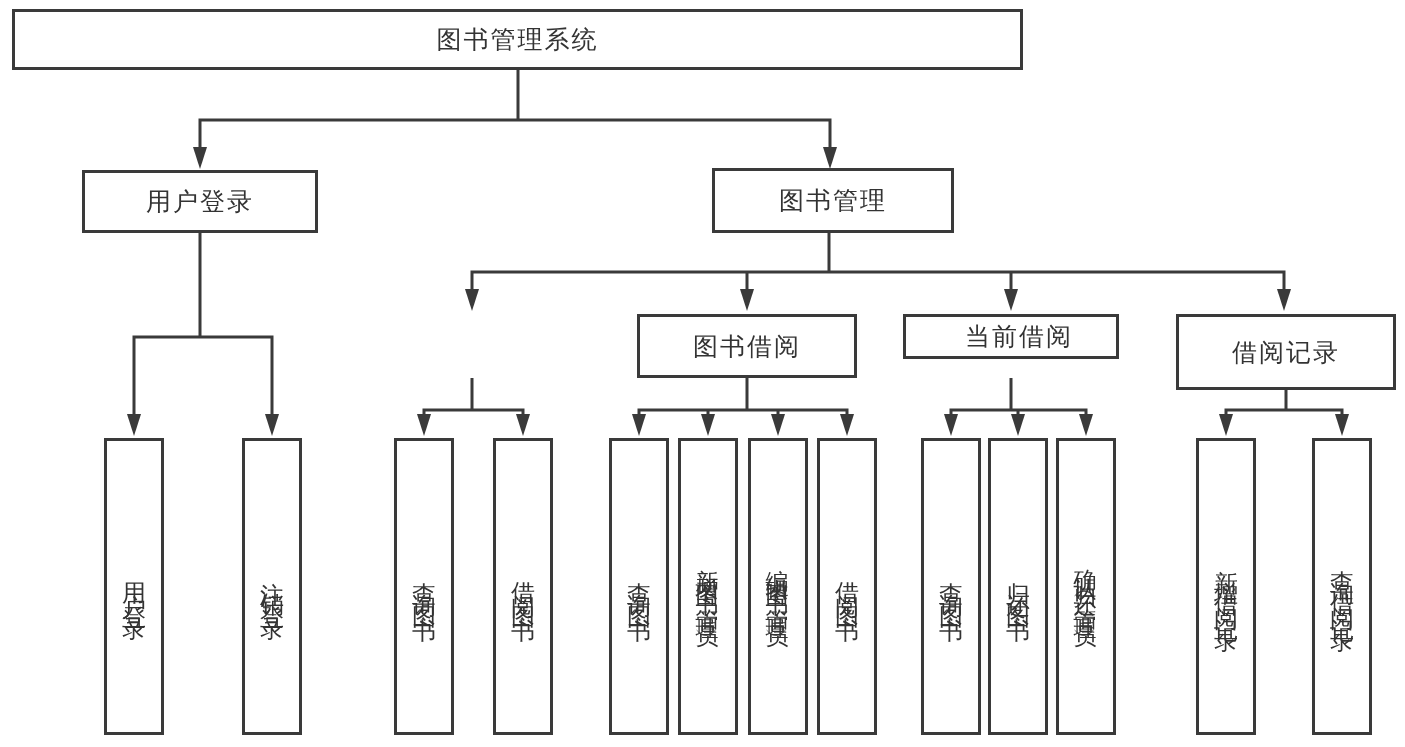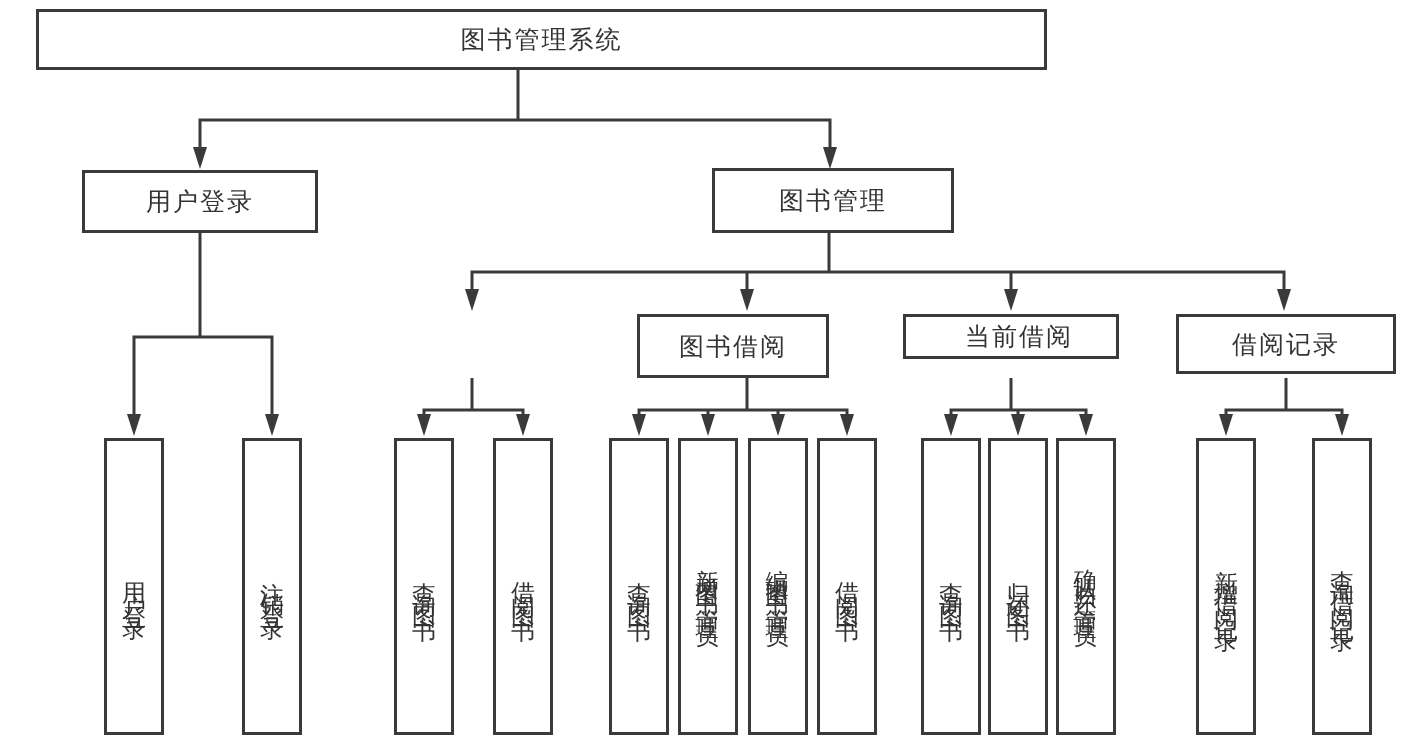--- a/index.html
+++ b/index.html
@@ -104,28 +104,28 @@
     <path class="ln" d="M1011,378 V411 M951,416 V410 H1086 V416 M1018,410 V416"></path>
     <polygon class="ar" points="944,414 958,414 951,436"></polygon>
     <polygon class="ar" points="1011,414 1025,414 1018,436"></polygon>
     <polygon class="ar" points="1079,414 1093,414 1086,436"></polygon>
 
     <path class="ln" d="M1286,378 V411 M1226,416 V410 H1342 V416"></path>
     <polygon class="ar" points="1219,414 1233,414 1226,436"></polygon>
     <polygon class="ar" points="1335,414 1349,414 1342,436"></polygon>
   </svg>
 
-  <div class="box h" style="left:12px; top:9px; width:1011px; height:61px;margin-left:24px;">图书管理系统</div>
+  <div class="box h" style="left:12px; top:9px; width:1011px; height:61px;">图书管理系统</div>
 
   <div class="box h" style="left:82px; top:170px; width:236px; height:63px;">用户登录</div>
   <div class="box h" style="left:712px; top:168px; width:242px; height:65px;">图书管理</div>
 
-  <div class="box h" style="left:637px; top:314px; width:192px; height:64px;">图书借阅</div>
+  <div class="box h" style="left:637px; top:314px; width:220px; height:64px;">图书借阅</div>
   <div class="box h" style="left:903px; top:314px; width:216px; height:45px;padding-left:16px;">当前借阅</div>
-  <div class="box h" style="left:1176px; top:314px; width:220px; height:60px;">借阅记录</div>
+  <div class="box h" style="left:1176px; top:314px; width:220px; height:76px;">借阅记录</div>
 
   <div class="box v" style="left:104px;">用户登录</div>
   <div class="box v" style="left:242px;">注销登录</div>
 
   <div class="box v" style="left:394px;">查询图书</div>
   <div class="box v" style="left:493px;">借阅图书</div>
 
   <div class="box v" style="left:609px;">查询图书</div>
   <div class="box v v-long" style="left:678px;">新增图书（管理员）</div>
   <div class="box v v-long" style="left:748px;">编辑图书（管理员）</div>

